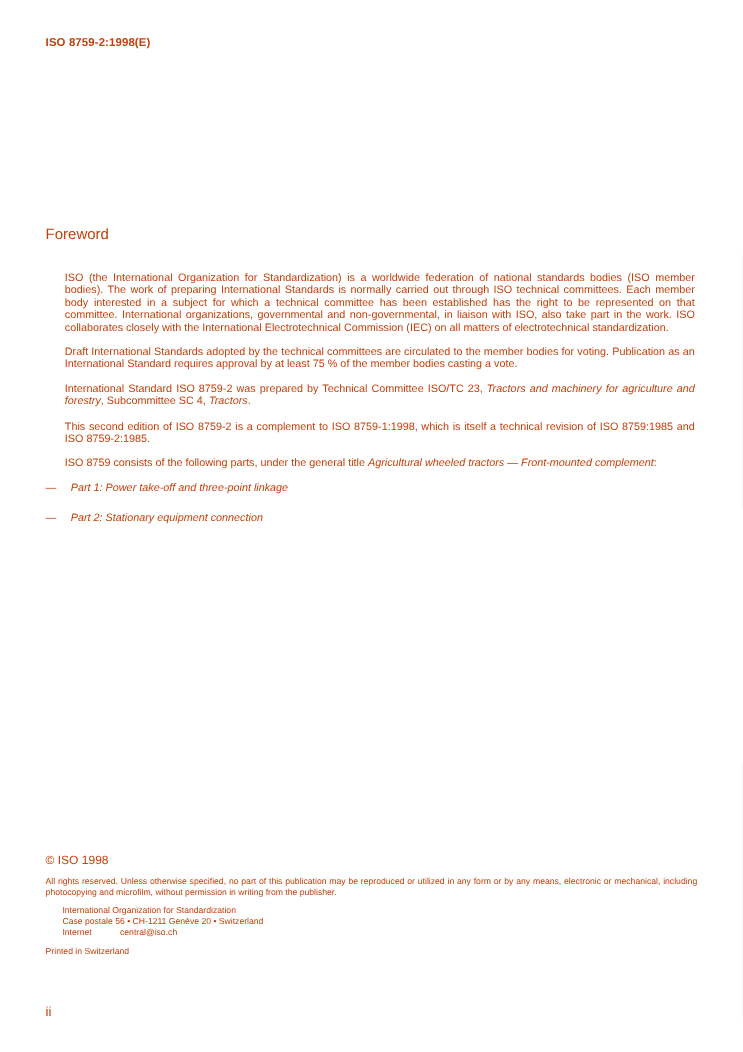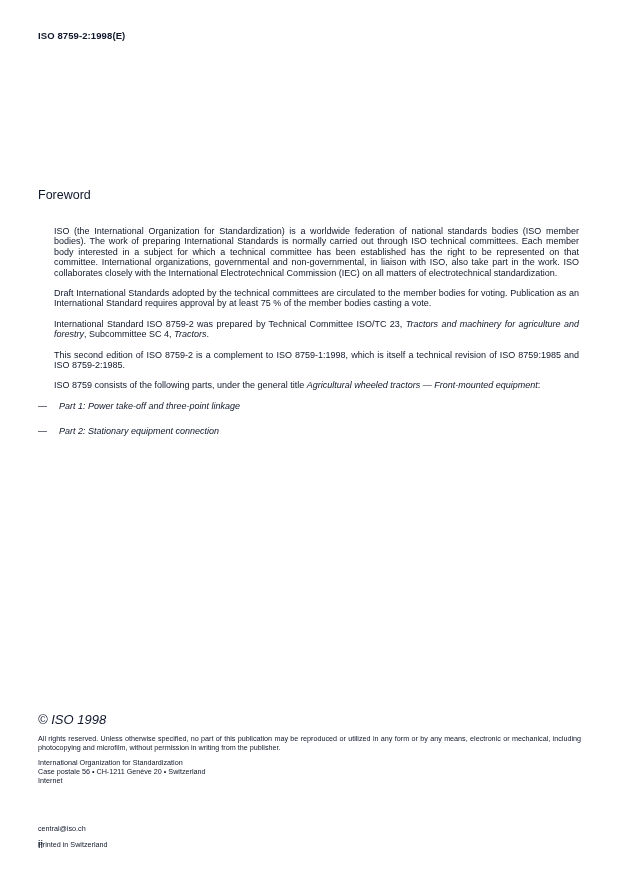--- a/index.html
+++ b/index.html
@@ -3,21 +3,21 @@
 <meta charset="utf-8">
 <style>
   * { margin: 0; padding: 0; box-sizing: border-box; }
   html, body { background: #e8e8e8; }
   .page {
     position: relative;
     width: 619px;
     height: 877px;
     background: #ffffff;
     font-family: "Liberation Sans", sans-serif;
-    color: #0f172a;
+    color: #c2410c;
     margin: 0 auto;
     overflow: hidden;
   }
   .doc-header {
     position: absolute;
     top: 30px;
     left: 38px;
     font-size: 9.5px;
     font-weight: bold;
     letter-spacing: 0.1px;
@@ -53,36 +53,36 @@
     flex: 0 0 21px;
   }
   .part-label { font-style: italic; }
   .footer {
     position: absolute;
     left: 38px;
     right: 38px;
     top: 712px;
   }
   .copyright-line {
-    font-size: 13px;
+    font-size: 10px;
     margin-bottom: 7px;
-    font-style: italic;
   }
   .rights-text {
     font-size: 7.2px;
     line-height: 9px;
     text-align: justify;
     margin-bottom: 6px;
   }
   .address-block {
+    margin-left: 14px;
     font-size: 7.2px;
     line-height: 9px;
     margin-bottom: 7px;
   }
-  .addr-row { display: flex; flex-direction: column; }
+  .addr-row { display: flex; }
   .addr-label {
     width: 48px;
     flex: 0 0 48px;
   }
   .printed-line {
     font-size: 7.2px;
   }
   .page-number {
     position: absolute;
     left: 38px;
@@ -102,21 +102,21 @@
     <div class="foreword-title">Foreword</div>
 
     <p class="body-par">ISO (the International Organization for Standardization) is a worldwide federation of national standards bodies (ISO member bodies). The work of preparing International Standards is normally carried out through ISO technical committees. Each member body interested in a subject for which a technical committee has been established has the right to be represented on that committee. International organizations, governmental and non-governmental, in liaison with ISO, also take part in the work. ISO collaborates closely with the International Electrotechnical Commission (IEC) on all matters of electrotechnical standardization.</p>
 
     <p class="body-par">Draft International Standards adopted by the technical committees are circulated to the member bodies for voting. Publication as an International Standard requires approval by at least 75 % of the member bodies casting a vote.</p>
 
     <p class="body-par"><span>International Standard ISO 8759-2 was prepared by Technical Committee ISO/TC 23, </span><em>Tractors and machinery for agriculture and forestry</em><span>, Subcommittee SC 4, </span><em>Tractors</em><span>.</span></p>
 
     <p class="body-par">This second edition of ISO 8759-2 is a complement to ISO 8759-1:1998, which is itself a technical revision of ISO 8759:1985 and ISO 8759-2:1985.</p>
 
-    <p class="body-par"><span>ISO 8759 consists of the following parts, under the general title </span><em>Agricultural wheeled tractors — Front-mounted equipment</em><span>:</span></p>
+    <p class="body-par"><span>ISO 8759 consists of the following parts, under the general title </span><em>Agricultural wheeled tractors — Front-mounted complement</em><span>:</span></p>
 
     <div class="parts-list">
       <div class="part-item">
         <span class="part-dash">—</span>
         <span class="part-label">Part 1: Power take-off and three-point linkage</span>
       </div>
       <div class="part-item">
         <span class="part-dash">—</span>
         <span class="part-label">Part 2: Stationary equipment connection</span>
       </div>

